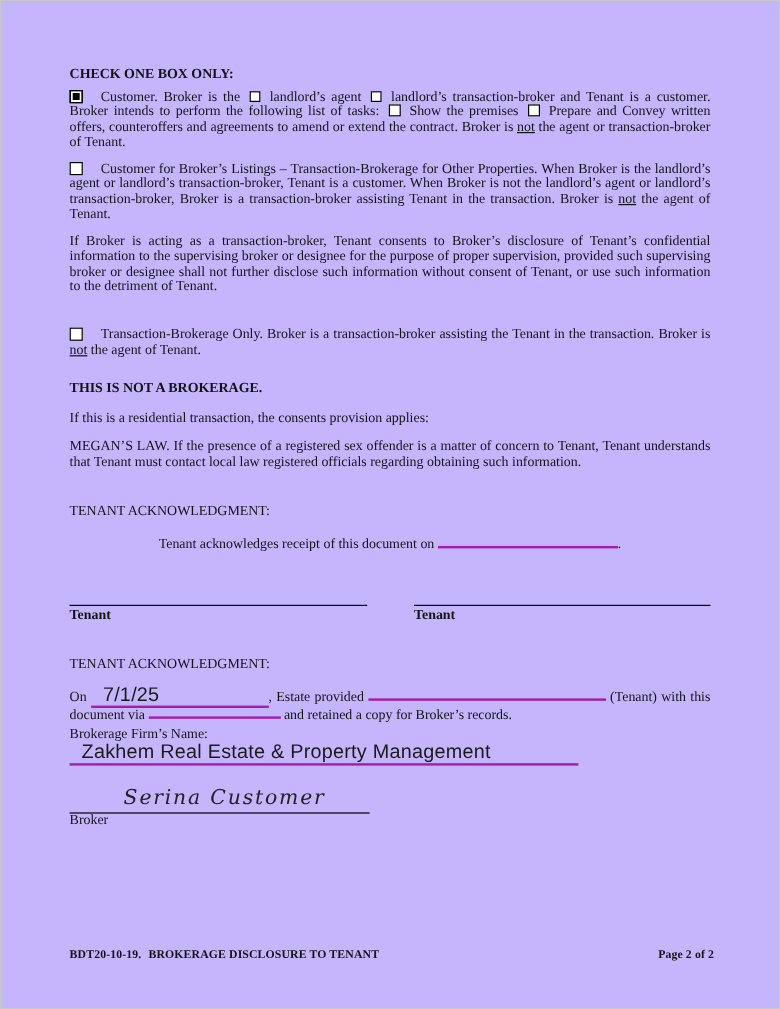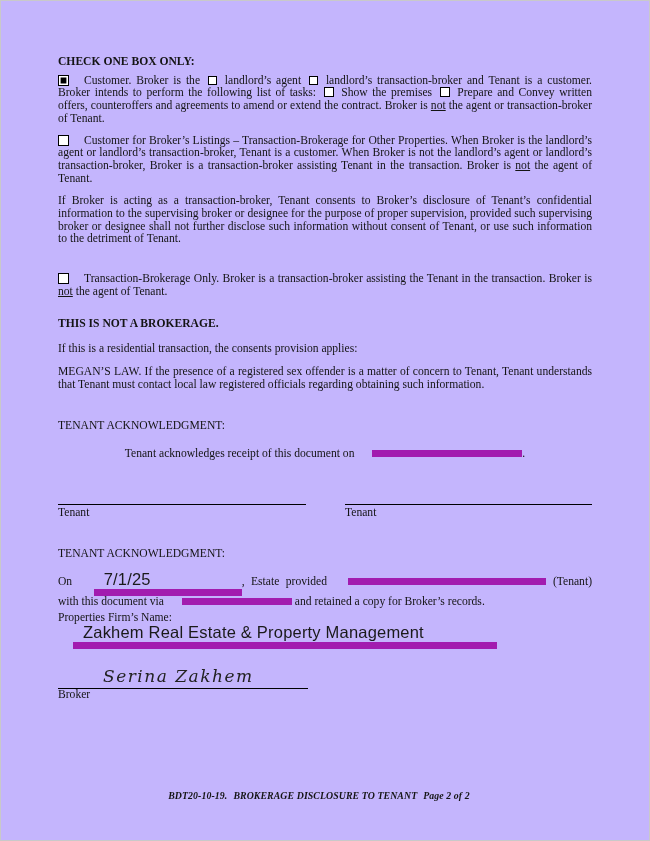--- a/index.html
+++ b/index.html
@@ -16,46 +16,46 @@
   .heading { font-weight:bold; }
 
   
   .cb { display:inline-block; width:9px; height:9px; border:1px solid #000;
         vertical-align:-1px; margin:0 3px; background:#fff; }
   .cb.main { width:11px; height:11px; margin:0 15px 0 0; vertical-align:-2px; }
   .cb.boldbox { width:10px; height:10px; border-width:1.6px; }
   .cb.checked { background:#000; box-shadow: inset 0 0 0 1.6px #fff; }
 
   
-  .blank { display:inline-block; border-bottom:7px solid #a21caf; white-space:nowrap;margin-left:15px; }
+  .blank { display:inline-block; border-bottom:2px solid #a21caf; white-space:nowrap; }
   .fill { font-family:"Liberation Sans", sans-serif; font-size:16.5px; line-height:17px;
           padding-left:10px; color:#1a1a1a; letter-spacing:0.2px; }
 
   .mb6  { margin-bottom:6px; }  .mb9  { margin-bottom:9px; }
   .mb10 { margin-bottom:10px; } .mb13 { margin-bottom:13px; }
   .mb15 { margin-bottom:15px; } .mb19 { margin-bottom:19px; }
   .mb27 { margin-bottom:27px; } .mb29 { margin-bottom:29px; }
   .mb30 { margin-bottom:30px;text-align:center; }
 
   .sig-row { display:flex; justify-content:space-between; margin-bottom:29px; }
-  .sig-col { width:248px; }
+  .sig-col { width:248px;font-weight:bold; }
   .sig-col .line { border-bottom:1px solid #000; height:14px; }
   .sig-col .lab { margin-top:2px; }
 
   .broker-line { text-align:justify; margin-bottom:3px; }
   .firm-line { margin-bottom:16px; }
 
   .broker-sig { width:250px; margin-top:9px; }
   .broker-sig .line { border-bottom:1.3px solid #000; padding:0 0 1px 45px; }
   .script { font-family:"DejaVu Serif", serif; font-style:italic; font-size:17px;
             letter-spacing:1.5px; line-height:22px; color:#222; }
 
-  .footer { position:absolute; left:57px; right:69px; top:789px;
-            display:flex; justify-content:center; font-weight:bold;
-            font-size:9.8px; letter-spacing:0.1px;font-style:italic; }
+  .footer { position:absolute; left:57px; right:54px; top:789px;
+            display:flex; justify-content:space-between; font-weight:bold;
+            font-size:9.8px; letter-spacing:0.1px; }
   .footer .left span { margin-right:6px; }
 </style>
 </head>
 <body>
 
 <div class="page">
 
   <p class="heading mb6">CHECK ONE BOX ONLY:</p>
 
   <p class="just mb9"><span class="cb checked main"></span><span class="b">Customer.  </span><span>Broker is the </span><span class="cb"></span><span> landlord’s agent </span><span class="cb"></span><span> landlord’s transaction-broker and Tenant is a customer. Broker intends to perform the following list of tasks: </span><span class="cb boldbox"></span><span> Show the premises  </span><span class="cb boldbox"></span><span> Prepare and Convey written offers, counteroffers and agreements to amend or extend the contract. Broker is </span><span class="u">not</span><span> the agent or transaction-broker of Tenant.</span></p>
@@ -84,25 +84,25 @@
     <div class="sig-col" style="width:247px">
       <div class="line"></div>
       <div class="lab">Tenant</div>
     </div>
   </div>
 
   <p class="mb10">TENANT ACKNOWLEDGMENT:</p>
 
   <p class="broker-line"><span>On </span><span class="blank" style="width: 148px;"><span class="fill">7/1/25</span></span><span>, Estate provided </span><span class="blank" style="width: 198px;"></span><span> (Tenant) with this document via </span><span class="blank" style="width: 110px;"></span><span> and retained a copy for Broker’s records.</span></p>
 
-  <p class="firm-line"><span>Properties Firm’s Name: </span><span class="blank" style="width: 424px;"><span class="fill">Zakhem Real Estate &amp; Property Management</span></span></p>
+  <p class="firm-line"><span>Brokerage Firm’s Name: </span><span class="blank" style="width: 424px;"><span class="fill">Zakhem Real Estate &amp; Property Management</span></span></p>
 
   <div class="broker-sig">
     <div class="line">
-      <span class="script">Serina Zakhem</span>
+      <span class="script">Serina Customer</span>
     </div>
     <div class="lab">Broker</div>
   </div>
 
   <div class="footer">
     <div class="left">
       <span>BDT20-10-19.</span><span>BROKERAGE DISCLOSURE TO TENANT</span>
     </div>
     <div class="right">Page 2 of 2</div>
   </div>

